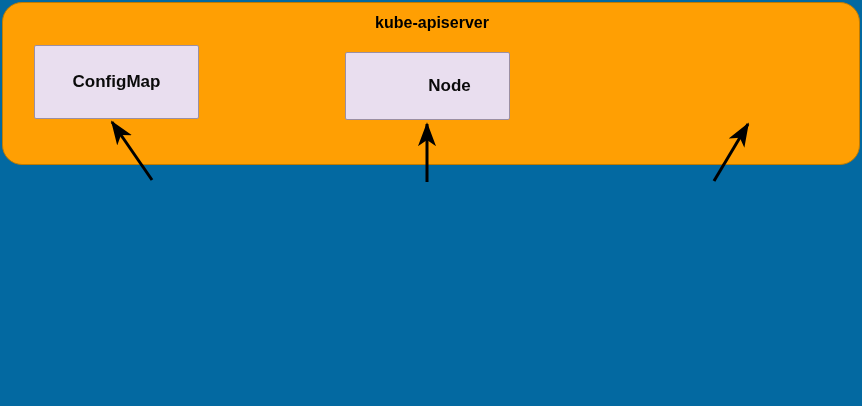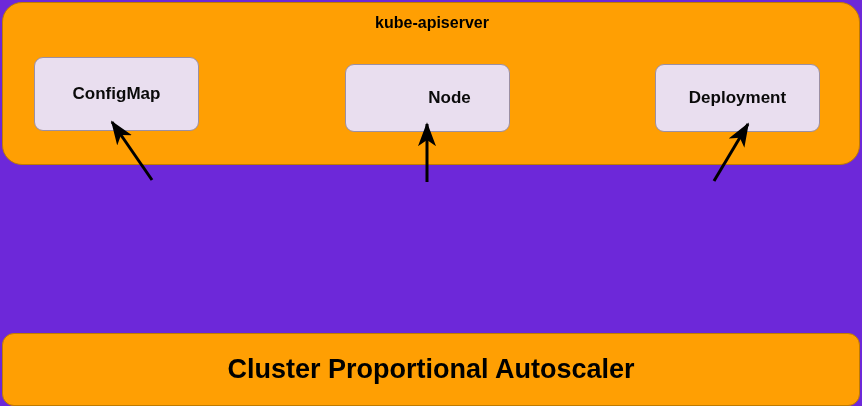--- a/index.html
+++ b/index.html
@@ -10,21 +10,21 @@
   body {
     width: 862px;
     height: 406px;
     font-family: "Liberation Sans", sans-serif;
     overflow: hidden;
   }
   #canvas {
     position: relative;
     width: 862px;
     height: 406px;
-    background: #6d28d9;
+    background: #0369a1;
   }
 
   
   #apiserver-panel {
     position: absolute;
     left: 2px;
     top: 2px;
     width: 858px;
     height: 163px;
     background: #FF9F03;
@@ -42,26 +42,25 @@
     font-weight: bold;
     color: #000000;
     letter-spacing: 0px;
   }
 
   
   .resource-box {
     position: absolute;
     background: #E9DEEF;
     border: 1px solid #9B8FA3;
-    border-radius: 9px;
+    border-radius: 2px;
     box-sizing: border-box;
     display: flex;
     align-items: center;
     justify-content: center;
-    margin-top: 12px;
   }
   .resource-label {
     font-size: 17px;
     font-weight: bold;
     color: #0A0A0A;
     white-space: nowrap;
   }
   #box-configmap {
     left: 34px;
     top: 45px;
@@ -124,23 +123,20 @@
   </div>
 
   <div class="resource-box" id="box-configmap">
     <span class="resource-label">ConfigMap</span>
   </div>
 
   <div class="resource-box" id="box-node">
     <span class="resource-label">Node</span>
   </div>
 
-  <div class="resource-box" id="box-deployment">
-    <span class="resource-label">Deployment</span>
-  </div>
 
   <svg id="arrows-layer" viewBox="0 0 862 406" width="862" height="406" xmlns="http://www.w3.org/2000/svg">
     <defs>
       <marker id="ah" markerWidth="9" markerHeight="9" refX="7.4" refY="3.2" orient="auto" markerUnits="strokeWidth">
         <path d="M0,0.2 L8,3.2 L0,6.2 L2.1,3.2 Z" fill="#000000"></path>
       </marker>
     </defs>
 
     <g>
       <line x1="152" y1="180" x2="112" y2="122" stroke="#000000" stroke-width="3" marker-end="url(#ah)"></line>
@@ -148,17 +144,14 @@
 
     <g>
       <line x1="427" y1="182" x2="427" y2="124" stroke="#000000" stroke-width="3" marker-end="url(#ah)"></line>
     </g>
 
     <g>
       <line x1="714" y1="181" x2="748" y2="124" stroke="#000000" stroke-width="3" marker-end="url(#ah)"></line>
     </g>
   </svg>
 
-  <div id="autoscaler-bar">
-    <span id="autoscaler-label">Cluster Proportional Autoscaler</span>
-  </div>
 
 </div>
 
 </body></html>

